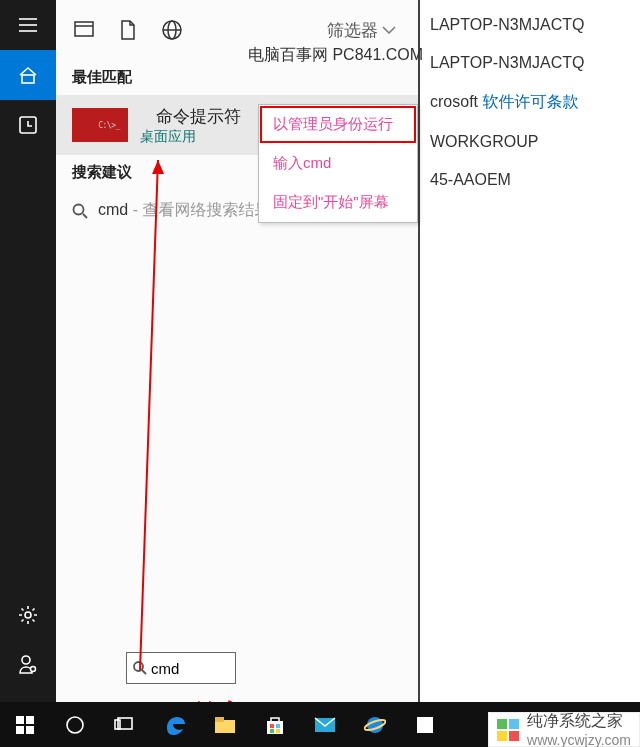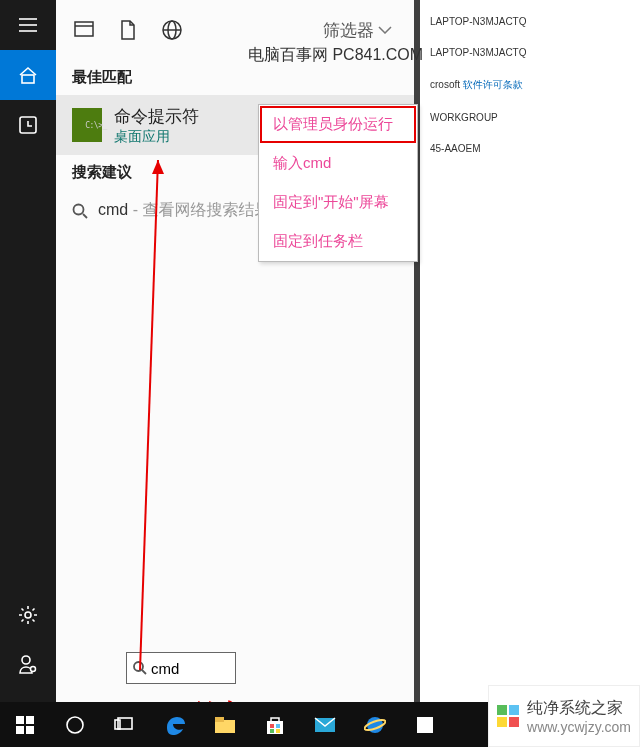--- a/index.html
+++ b/index.html
@@ -5,53 +5,53 @@
     * { margin: 0; padding: 0; box-sizing: border-box; }
     body { width: 640px; height: 747px; font-family: "Microsoft YaHei", "Segoe UI", sans-serif; background: #fff; overflow: hidden; position: relative; }
 
     .left-rail { position: absolute; left: 0; top: 0; width: 56px; height: 702px; background: #1b1b1b; display: flex; flex-direction: column; }
     .rail-top { display: flex; flex-direction: column; }
     .rail-bottom { margin-top: auto; display: flex; flex-direction: column; padding-bottom: 12px; }
     .rail-icon { width: 56px; height: 50px; display: flex; align-items: center; justify-content: center; color: #fff; cursor: default; }
     .rail-icon.active { background: #0078d7; }
     .rail-icon svg { stroke: #fff; fill: none; stroke-width: 1.6; }
 
-    .search-panel { position: absolute; left: 56px; top: 0; width: 364px; height: 702px; background: #fbfbfb; border-right: 6px solid #404040; }
+    .search-panel { position: absolute; left: 56px; top: 0; width: 364px; height: 702px; background: #fbfbfb; border-right: 2px solid #404040; }
     .tab-row { height: 60px; display: flex; align-items: center; padding: 0 6px; }
     .tab-row .tab { width: 44px; height: 44px; display: flex; align-items: center; justify-content: center; color: #333; }
     .tab-row .spacer { flex: 1; }
     .filter { display: flex; align-items: center; gap: 4px; color: #555; font-size: 17px; padding-right: 16px; }
 
     .section-label { font-size: 15px; font-weight: 600; padding: 8px 16px 8px 16px; color: #222; }
     .best-match { display: flex; align-items: center; padding: 8px 16px; background: #e8e8e8; height: 60px; position: relative; }
-    .bm-icon { width: 30px; height: 34px; background: #4d7c0f; display: flex; align-items: center; justify-content: center; font-size: 8px; color: #ccc; font-family: monospace; padding-left: 18px; letter-spacing: -0.5px; }
+    .bm-icon { width: 56px; height: 34px; background: #b91c1c; display: flex; align-items: center; justify-content: center; font-size: 8px; color: #ccc; font-family: monospace; padding-left: 18px; letter-spacing: -0.5px; }
     .bm-text { margin-left: 12px; }
-    .bm-title { font-size: 17px; color: #222; }
+    .bm-title { font-size: 17px; color: #222; margin-left: 16px; }
     .bm-sub { font-size: 14px; color: #0f766e; }
 
     .sugg-row { display: flex; align-items: center; padding: 10px 16px; gap: 10px; color: #333; font-size: 16px; }
     .sugg-row .grey { color: #999; }
 
     .context-menu { position: absolute; left: 258px; top: 104px; width: 160px; background: #fff; border: 1px solid #bbb; box-shadow: 2px 2px 4px rgba(0,0,0,0.15); }
     .context-menu .mi { padding: 10px 14px; font-size: 15px; color: #ec4899; white-space: nowrap; }
     .context-menu .mi.highlight { outline: 2px solid #e60000; outline-offset: -3px; }
 
     .search-box { position: absolute; left: 70px; bottom: 18px; width: 110px; height: 32px; border: 1px solid #666; background: #fff; display: flex; align-items: center; padding: 0 6px; gap: 4px; }
     .search-box input { border: none; outline: none; font-size: 15px; width: 70px; }
     .input-annot { position: absolute; left: 194px; bottom: 16px; font-size: 26px; color: #e60000; }
     .arrow-annot { position: absolute; left: 130px; top: 160px; }
 
-    .right-info { position: absolute; left: 420px; top: 0; right: 0; padding: 6px 10px; font-size: 10px; color: #333; }
+    .right-info { position: absolute; left: 420px; top: 0; right: 0; padding: 6px 10px; font-size: 16px; color: #333; }
     .right-info .row { padding: 10px 0; }
     .right-info a { color: #0067b8; text-decoration: none; }
     .watermark { position: absolute; left: 240px; top: 45px; font-size: 16px; color: #333; white-space: nowrap; margin-left: 8px; }
 
     .taskbar { position: absolute; left: 0; bottom: 0; width: 640px; height: 45px; background: #101010; display: flex; align-items: center; }
     .tb-icon { width: 50px; height: 45px; display: flex; align-items: center; justify-content: center; color: #fff; }
-    .tb-right { position: absolute; right: 0; bottom: 0; height: 62px; display: flex; align-items: center; background: #fff; border: 1px solid #eee; padding: 0 8px; gap: 8px; }
+    .tb-right { position: absolute; right: 0; bottom: 0; height: 35px; display: flex; align-items: center; background: #fff; border: 1px solid #eee; padding: 0 8px; gap: 8px; }
     .brand-logo { display: grid; grid-template-columns: 10px 10px; grid-template-rows: 10px 10px; gap: 2px; }
     .brand-logo span:nth-child(1){background:#58bd5a}.brand-logo span:nth-child(2){background:#5cc2f2}.brand-logo span:nth-child(3){background:#fdd835}.brand-logo span:nth-child(4){background:#f05050}
     .brand-text { font-size: 16px; color: #444; }
     .brand-sub { font-size: 14px; color: #888; }
   </style>
 </head>
 <body>
 
 <div class="left-rail">
   <div class="rail-top">
@@ -146,21 +146,20 @@
         <line x1="9" y1="9" x2="13" y2="13"></line>
       </svg>
     <input value="cmd" style="">
   </div>
 </div>
 
 <div class="context-menu">
   <div class="mi highlight">以管理员身份运行</div>
   <div class="mi">输入cmd</div>
   <div class="mi">固定到"开始"屏幕</div>
-  <div class="mi">固定到任务栏</div>
 </div>
 
 <div class="right-info">
   <div class="row">LAPTOP-N3MJACTQ</div>
   <div class="row">LAPTOP-N3MJACTQ</div>
   <div class="row"><span>crosoft </span><a href="#">软件许可条款</a></div>
   <div class="row">WORKGROUP</div>
   <div class="row">45-AAOEM</div>
 </div>
 

